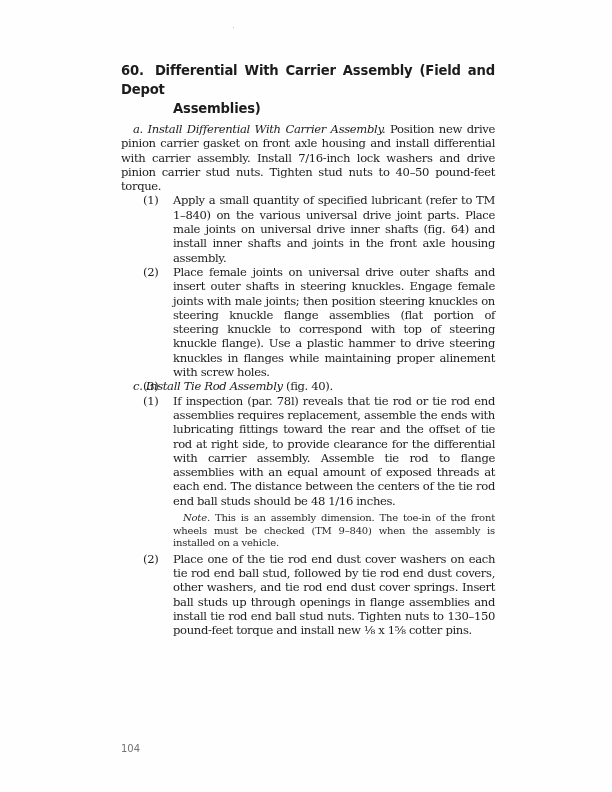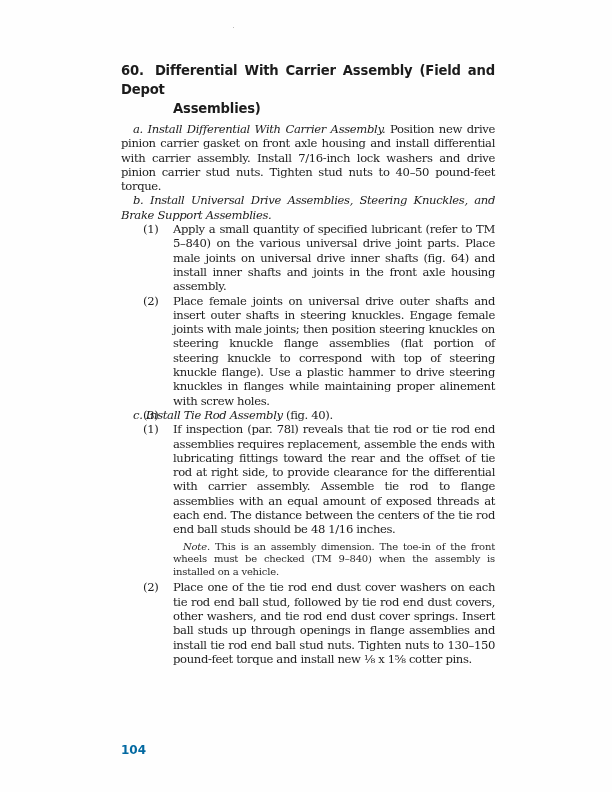--- a/index.html
+++ b/index.html
@@ -14,21 +14,21 @@
   .heading .cont { display: block; padding-left: 52px; }
   .serif { font-family: "DejaVu Serif", serif; font-size: 11.6px; line-height: 14.3px; letter-spacing: -0.35px; text-align: justify; }
   .para { margin: 0; text-indent: 12px; }
   .para .lbl, .para .ttl { font-style: italic; }
   .items { margin: 0; padding: 0; list-style: none; }
   .item { position: relative; padding-left: 52px; margin: 0; }
   .item .marker { position: absolute; left: 22px; top: 0; }
   .note { font-family: "DejaVu Serif", serif; font-size: 10px; line-height: 12.6px; letter-spacing: -0.2px; text-align: justify;
           padding-left: 52px; margin: 4px 0 2px 0; text-indent: 10px; color: #2a2a2a; }
   .note .lbl { font-style: italic; }
-  .page-number { position: absolute; left: 121px; top: 743px; font-family: "DejaVu Sans", sans-serif; font-weight: bold; font-size: 12px; color: #0369a1; }
+  .page-number { position: absolute; left: 121px; top: 743px; font-family: "DejaVu Sans", sans-serif; font-weight: normal; font-size: 10px; color: #737373; }
   .speck { position: absolute; width: 1px; height: 1px; background: #bbb; }
 </style>
 </head>
 <body>
 
 <div class="page">
   <span class="speck" style="left:233px;top:27px;"></span>
 
   <div class="content">
     <h2 class="heading">
@@ -36,28 +36,24 @@
       <span>Differential With Carrier Assembly (Field and Depot</span>
       <span class="cont">Assemblies)</span>
     </h2>
 
     <div class="serif">
       <p class="para">
         <span class="lbl">a.</span>
         <span class="ttl">Install Differential With Carrier Assembly.</span><span> Position new drive pinion carrier gasket on front axle housing and install differential with carrier assembly. Install 7/16-inch lock washers and drive pinion carrier stud nuts. Tighten stud nuts to 40–50 pound-feet torque.</span>
       </p>
 
-      <p class="para">
-        <span class="lbl">b.</span>
-        <span class="ttl">Install Universal Drive Assemblies, Steering Knuckles, and Brake Support Assemblies.</span>
-      </p>
       <ul class="items">
         <li class="item">
           <span class="marker">(1)</span>
-          <span>Apply a small quantity of specified lubricant (refer to TM 5–840) on the various universal drive joint parts. Place male joints on universal drive inner shafts (fig. 64) and install inner shafts and joints in the front axle housing assembly.</span>
+          <span>Apply a small quantity of specified lubricant (refer to TM 1–840) on the various universal drive joint parts. Place male joints on universal drive inner shafts (fig. 64) and install inner shafts and joints in the front axle housing assembly.</span>
         </li>
         <li class="item">
           <span class="marker">(2)</span>
           <span>Place female joints on universal drive outer shafts and insert outer shafts in steering knuckles. Engage female joints with male joints; then position steering knuckles on steering knuckle flange assemblies (flat portion of steering knuckle to correspond with top of steering knuckle flange). Use a plastic hammer to drive steering knuckles in flanges while maintaining proper alinement with screw holes.</span>
         </li>
         <li class="item">
           <span class="marker">(3)</span>
         </li>
       </ul>
 

